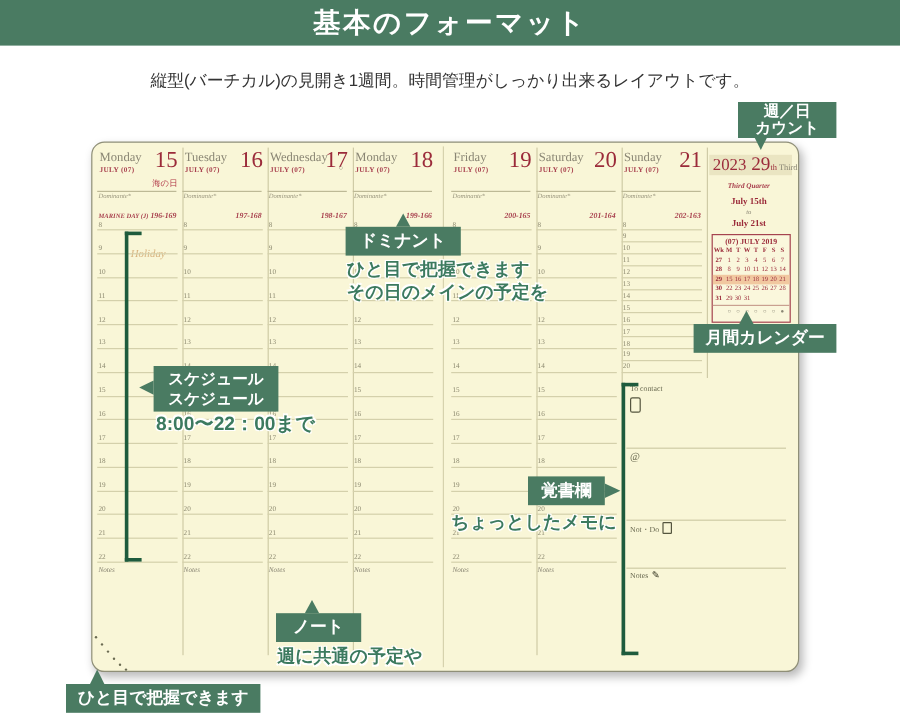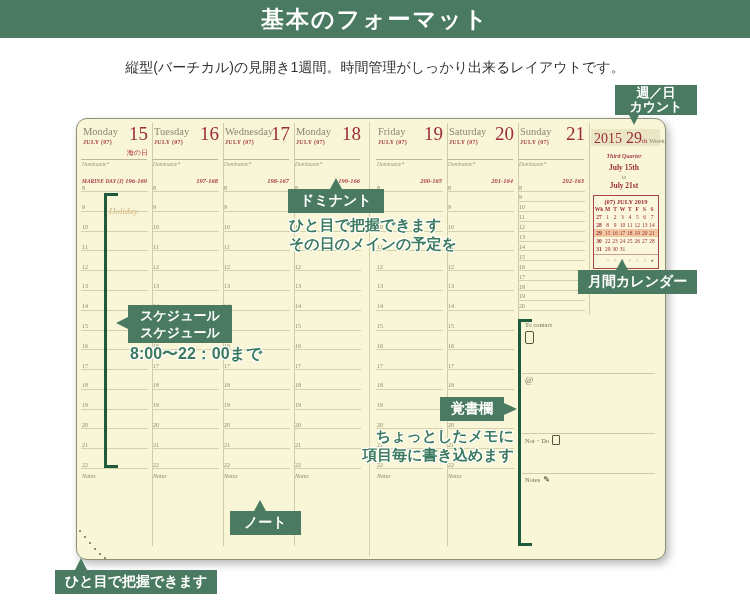--- a/index.html
+++ b/index.html
@@ -365,21 +365,21 @@
       <div class="hnum" style="top: 150.6px;">17</div>
       <div class="hline" style="top: 167px;"></div>
       <div class="hnum" style="top: 160.5px;">18</div>
       <div class="hline" style="top: 176.9px;"></div>
       <div class="hnum" style="top: 170.4px;">19</div>
       <div class="hline" style="top: 186.8px;"></div>
       <div class="hnum" style="top: 180.3px;">20</div>
     </div>
     <div class="shortdiv"></div>
     <div class="info-col">
-      <div class="wk-strip"><span class="wi-year">2015</span><span class="wi-num">29</span><span class="wi-suf">th</span><span class="wi-word"> Week</span></div>
+      <div class="wk-strip"><span class="wi-year">2023</span><span class="wi-num">29</span><span class="wi-suf">th</span><span class="wi-word"> Third</span></div>
       <div class="wi-quarter">Third Quarter</div>
       <div class="wi-july">July 15th</div>
       <div class="wi-to">to</div>
       <div class="wi-july wi-july2">July 21st</div>
     </div>
     <div class="cal">
       <div class="cal-title">(07) JULY 2019</div>
       <div class="cal-row cal-head">
         <span>Wk</span>
         <span>M</span>
@@ -498,16 +498,16 @@
 
 <div class="caption" id="cap-dom">
   <span>ひと目で把握できます</span>
   <span>その日のメインの予定を</span>
 </div>
 <div class="caption" id="cap-daily">
   <span>8:00〜22：00まで</span>
 </div>
 <div class="caption" id="cap-memo">
   <span>ちょっとしたメモに</span>
-  <span>項目毎に書き込めます</span>
 </div>
 <div class="caption" id="cap-note">
+  <span>週に共通の予定や</span>
 </div>
 
 </body></html>

